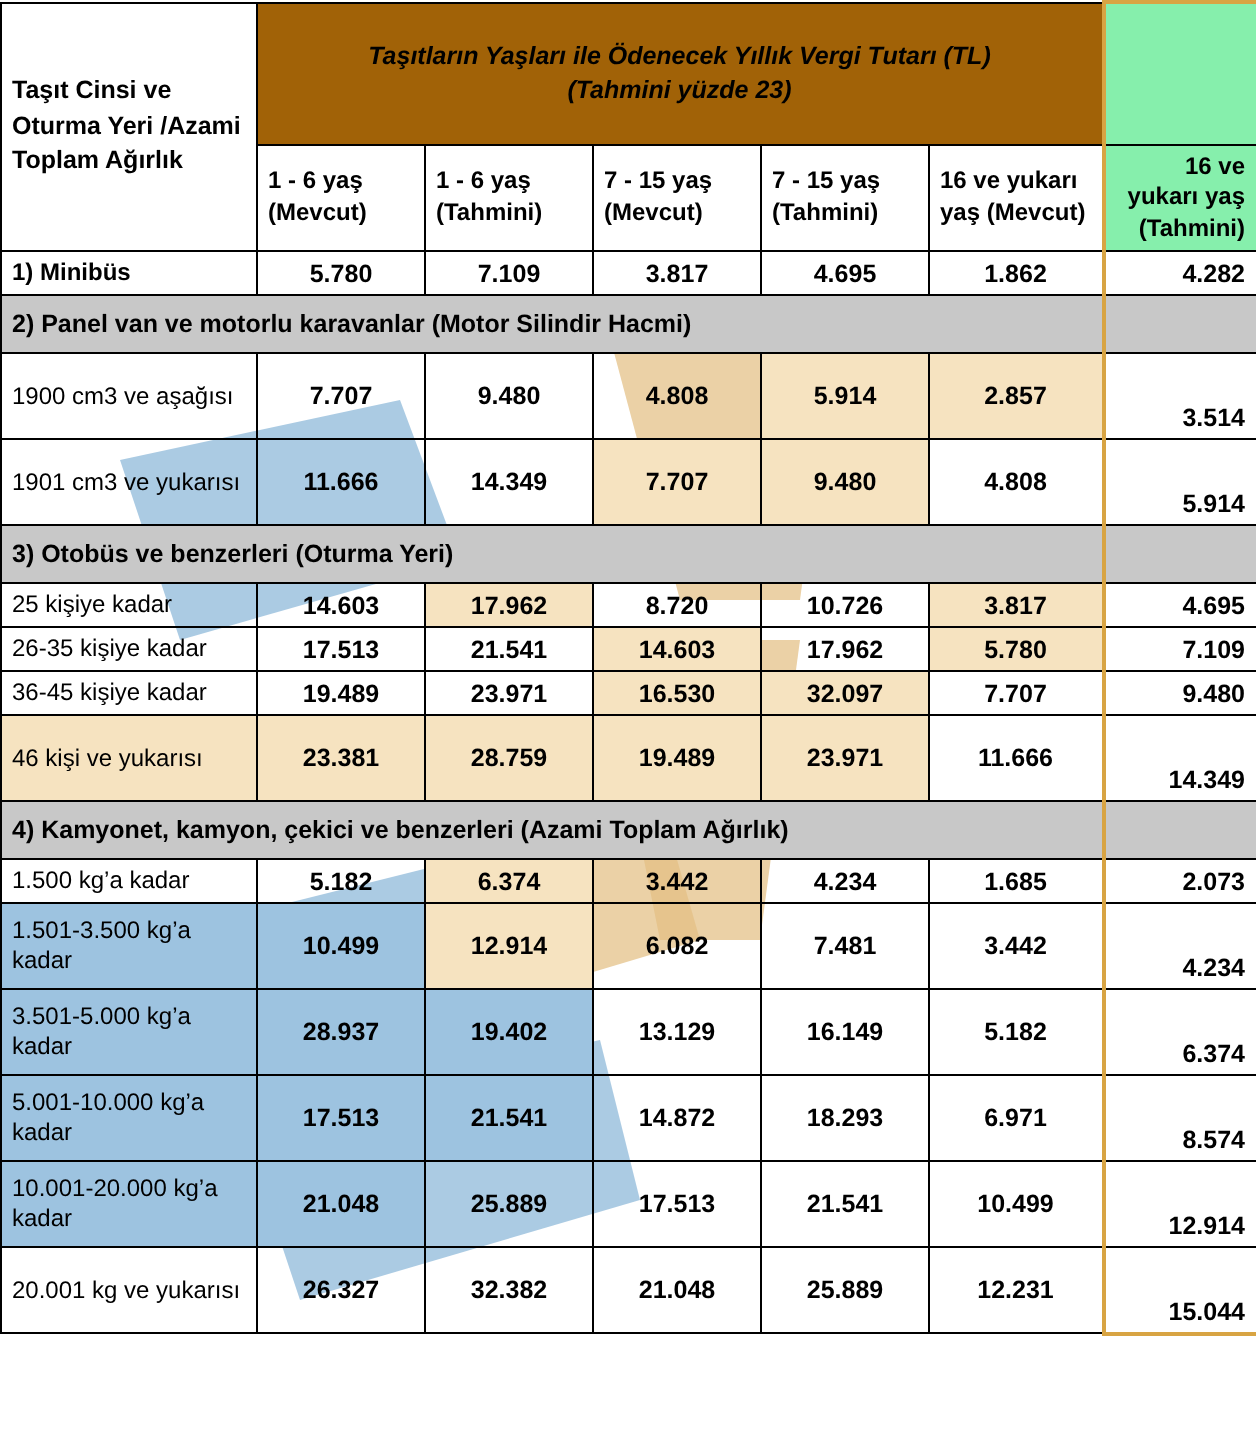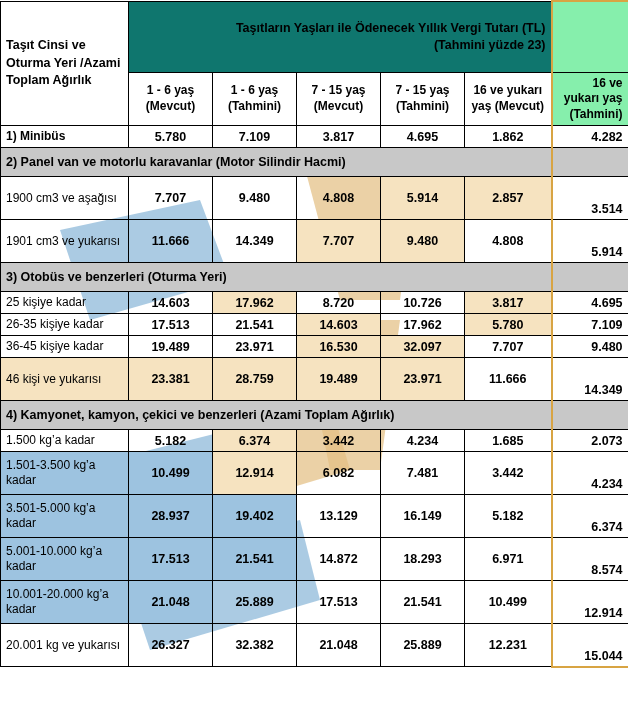--- a/index.html
+++ b/index.html
@@ -49,39 +49,40 @@
   col.c0 { width: 128px; }
   col.c1 { width: 84px; }
   col.c2 { width: 84px; }
   col.c3 { width: 84px; }
   col.c4 { width: 84px; }
   col.c5 { width: 87px; }
   col.c6 { width: 77px; }
 
   .hdr-main {
     font-weight: bold;
-    text-align: right;
+    text-align: center;
     font-size: 12.5px;
     line-height: 1.35;
-    background: #0f766e;
+    background: #a16207;
     height: 64px;
+    font-style: italic;
   }
   .hdr-left {
     font-weight: bold;
     text-align: left;
     font-size: 12.5px;
     line-height: 1.4;
     background: #ffffff;
     vertical-align: top;
     padding-top: 8px;
     margin-left: 13px;
   }
   .hdr-sub {
     font-weight: bold;
-    text-align: center;
+    text-align: left;
     font-size: 12px;
     line-height: 1.3;
     background: #ffffff;
     height: 46px;
   }
   .hdr-last {
     font-weight: bold;
     text-align: right;
     font-size: 12px;
     line-height: 1.3;

